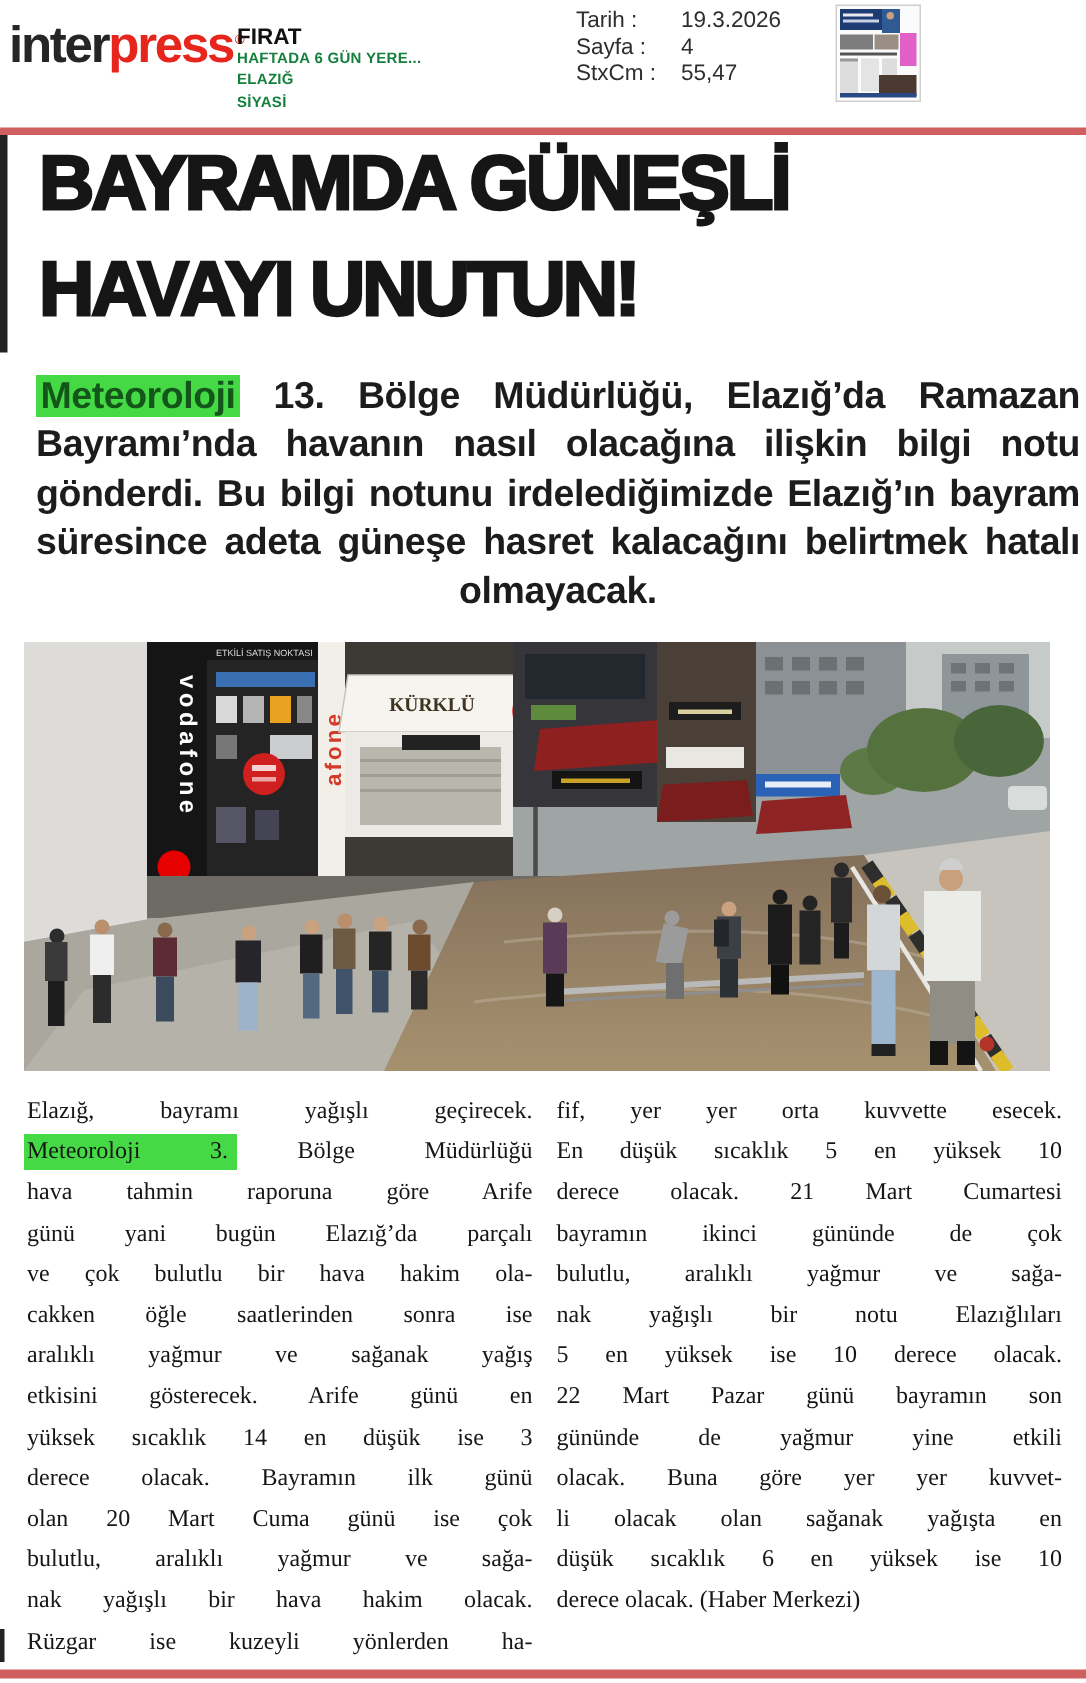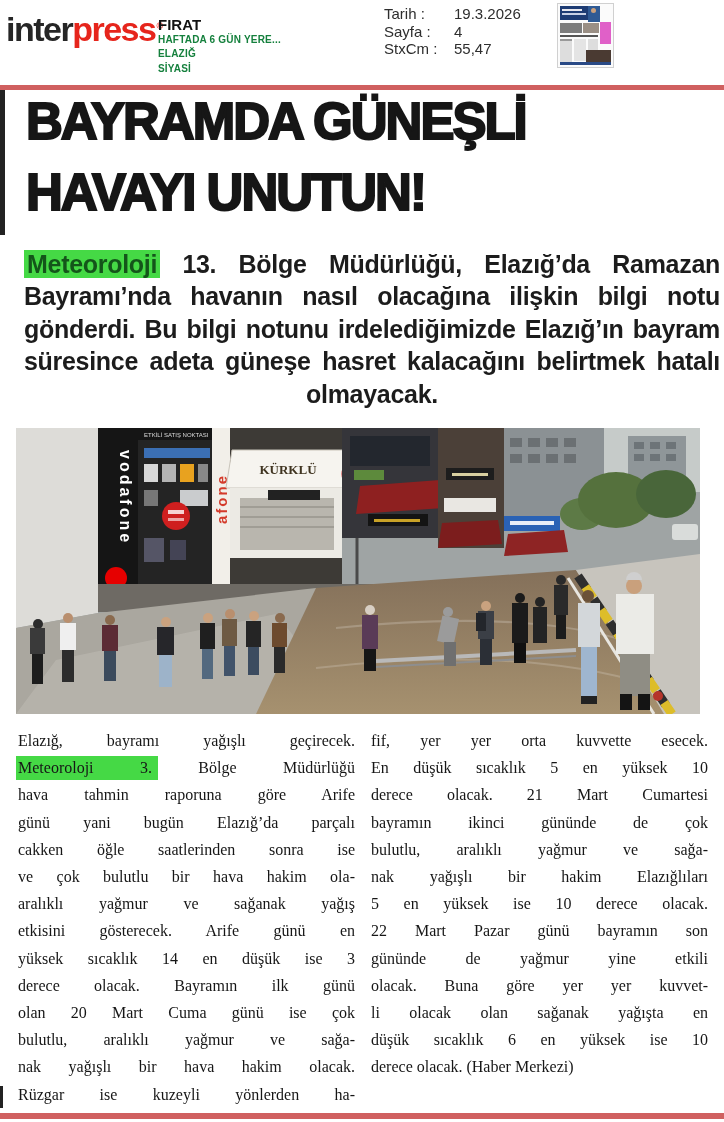--- a/index.html
+++ b/index.html
@@ -274,39 +274,39 @@
     </svg>
   </div>
 
   <div class="hl-overlay"></div>
 
   <div class="col col-left">
     <div class="bline">Elazığ, bayramı yağışlı geçirecek.</div>
     <div class="bline">Meteoroloji 3. Bölge Müdürlüğü</div>
     <div class="bline">hava tahmin raporuna göre Arife</div>
     <div class="bline">günü yani bugün Elazığ’da parçalı</div>
+    <div class="bline">ve çok bulutlu bir hava hakim ola-</div>
     <div class="bline">cakken öğle saatlerinden sonra ise</div>
-    <div class="bline">ve çok bulutlu bir hava hakim ola-</div>
     <div class="bline">aralıklı yağmur ve sağanak yağış</div>
     <div class="bline">etkisini gösterecek. Arife günü en</div>
     <div class="bline">yüksek sıcaklık 14 en düşük ise 3</div>
     <div class="bline">derece olacak. Bayramın ilk günü</div>
     <div class="bline">olan 20 Mart Cuma günü ise çok</div>
     <div class="bline">bulutlu, aralıklı yağmur ve sağa-</div>
     <div class="bline">nak yağışlı bir hava hakim olacak.</div>
     <div class="bline">Rüzgar ise kuzeyli yönlerden ha-</div>
   </div>
 
   <div class="col col-right">
     <div class="bline">fif, yer yer orta kuvvette esecek.</div>
     <div class="bline">En düşük sıcaklık 5 en yüksek 10</div>
     <div class="bline">derece olacak. 21 Mart Cumartesi</div>
     <div class="bline">bayramın ikinci gününde de çok</div>
     <div class="bline">bulutlu, aralıklı yağmur ve sağa-</div>
-    <div class="bline">nak yağışlı bir hakim Elazığlıları</div>
+    <div class="bline">nak yağışlı bir notu Elazığlıları</div>
     <div class="bline">5 en yüksek ise 10 derece olacak.</div>
     <div class="bline">22 Mart Pazar günü bayramın son</div>
     <div class="bline">gününde de yağmur yine etkili</div>
     <div class="bline">olacak. Buna göre yer yer kuvvet-</div>
     <div class="bline">li olacak olan sağanak yağışta en</div>
     <div class="bline">düşük sıcaklık 6 en yüksek ise 10</div>
     <div class="bline no-just">derece olacak. (Haber Merkezi)</div>
   </div>
 
   <div class="crop-left2"></div>

